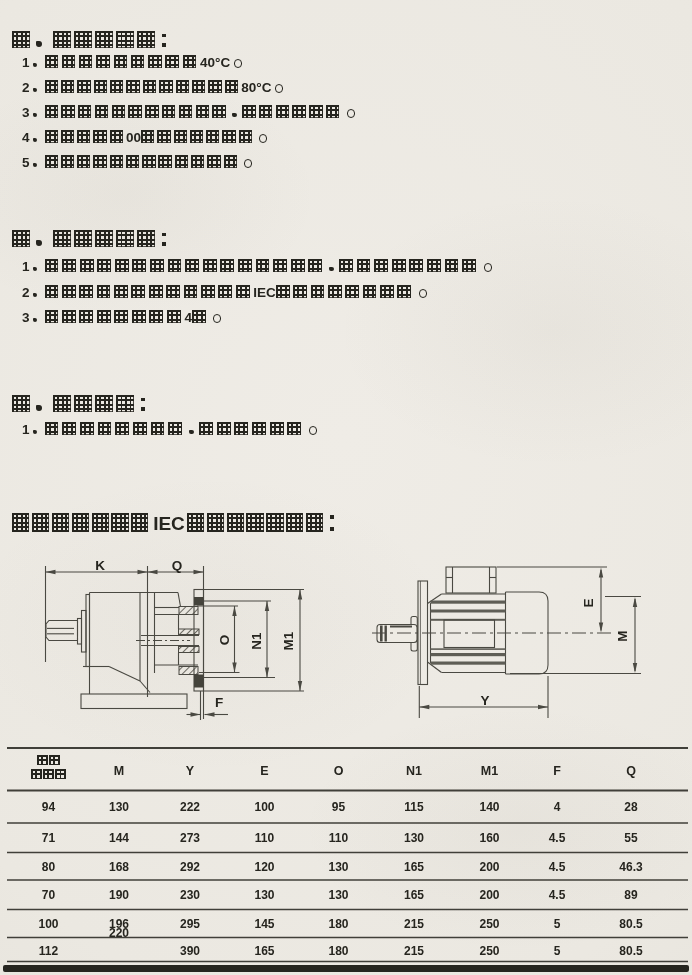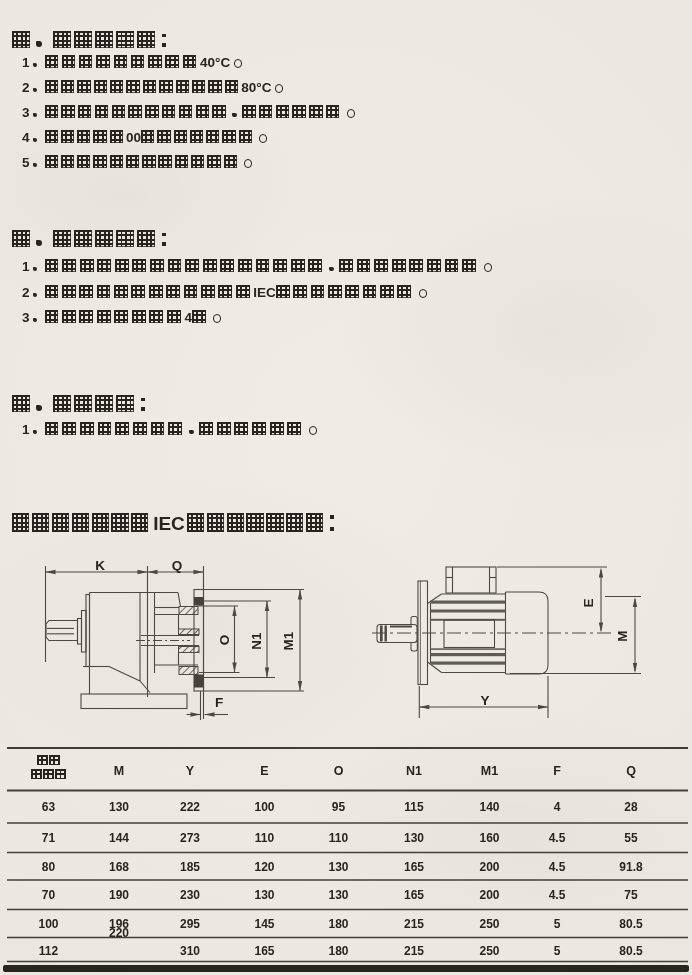--- a/index.html
+++ b/index.html
@@ -505,21 +505,21 @@
 
 <div class="tb" style="left:119px;top:771px;font-size:12.5px">M</div>
 <div class="tb" style="left:190px;top:771px;font-size:12.5px">Y</div>
 <div class="tb" style="left:264.5px;top:771px;font-size:12.5px">E</div>
 <div class="tb" style="left:338.5px;top:771px;font-size:12.5px">O</div>
 <div class="tb" style="left:414px;top:771px;font-size:12.5px">N1</div>
 <div class="tb" style="left:489.5px;top:771px;font-size:12.5px">M1</div>
 <div class="tb" style="left:557px;top:771px;font-size:12.5px">F</div>
 <div class="tb" style="left:631px;top:771px;font-size:12.5px">Q</div>
 
-<div class="tb" style="left:48.5px;top:806.5px">63</div>
+<div class="tb" style="left:48.5px;top:806.5px">94</div>
 <div class="tb" style="left:119px;top:806.5px">130</div>
 <div class="tb" style="left:190px;top:806.5px">222</div>
 <div class="tb" style="left:264.5px;top:806.5px">100</div>
 <div class="tb" style="left:338.5px;top:806.5px">95</div>
 <div class="tb" style="left:414px;top:806.5px">115</div>
 <div class="tb" style="left:489.5px;top:806.5px">140</div>
 <div class="tb" style="left:557px;top:806.5px">4</div>
 <div class="tb" style="left:631px;top:806.5px">28</div>
 
 <div class="tb" style="left:48.5px;top:837.5px">71</div>
@@ -527,48 +527,48 @@
 <div class="tb" style="left:190px;top:837.5px">273</div>
 <div class="tb" style="left:264.5px;top:837.5px">110</div>
 <div class="tb" style="left:338.5px;top:837.5px">110</div>
 <div class="tb" style="left:414px;top:837.5px">130</div>
 <div class="tb" style="left:489.5px;top:837.5px">160</div>
 <div class="tb" style="left:557px;top:837.5px">4.5</div>
 <div class="tb" style="left:631px;top:837.5px">55</div>
 
 <div class="tb" style="left:48.5px;top:866.5px">80</div>
 <div class="tb" style="left:119px;top:866.5px">168</div>
-<div class="tb" style="left:190px;top:866.5px">185</div>
+<div class="tb" style="left:190px;top:866.5px">292</div>
 <div class="tb" style="left:264.5px;top:866.5px">120</div>
 <div class="tb" style="left:338.5px;top:866.5px">130</div>
 <div class="tb" style="left:414px;top:866.5px">165</div>
 <div class="tb" style="left:489.5px;top:866.5px">200</div>
 <div class="tb" style="left:557px;top:866.5px">4.5</div>
-<div class="tb" style="left:631px;top:866.5px">91.8</div>
+<div class="tb" style="left:631px;top:866.5px">46.3</div>
 
 <div class="tb" style="left:48.5px;top:894.5px">70</div>
 <div class="tb" style="left:119px;top:894.5px">190</div>
 <div class="tb" style="left:190px;top:894.5px">230</div>
 <div class="tb" style="left:264.5px;top:894.5px">130</div>
 <div class="tb" style="left:338.5px;top:894.5px">130</div>
 <div class="tb" style="left:414px;top:894.5px">165</div>
 <div class="tb" style="left:489.5px;top:894.5px">200</div>
 <div class="tb" style="left:557px;top:894.5px">4.5</div>
-<div class="tb" style="left:631px;top:894.5px">75</div>
+<div class="tb" style="left:631px;top:894.5px">89</div>
 
 <div class="tb" style="left:48.5px;top:924px">100</div>
 <div class="tb" style="left:119px;top:924px">196</div>
 <div class="tb" style="left:190px;top:924px">295</div>
 <div class="tb" style="left:264.5px;top:924px">145</div>
 <div class="tb" style="left:338.5px;top:924px">180</div>
 <div class="tb" style="left:414px;top:924px">215</div>
 <div class="tb" style="left:489.5px;top:924px">250</div>
 <div class="tb" style="left:557px;top:924px">5</div>
 <div class="tb" style="left:631px;top:924px">80.5</div>
 
 <div class="tb" style="left:48.5px;top:951px">112</div>
 <div class="tb" style="left:119px;top:933px">220</div>
-<div class="tb" style="left:190px;top:951px">310</div>
+<div class="tb" style="left:190px;top:951px">390</div>
 <div class="tb" style="left:264.5px;top:951px">165</div>
 <div class="tb" style="left:338.5px;top:951px">180</div>
 <div class="tb" style="left:414px;top:951px">215</div>
 <div class="tb" style="left:489.5px;top:951px">250</div>
 <div class="tb" style="left:557px;top:951px">5</div>
 <div class="tb" style="left:631px;top:951px">80.5</div>
 </body></html>

